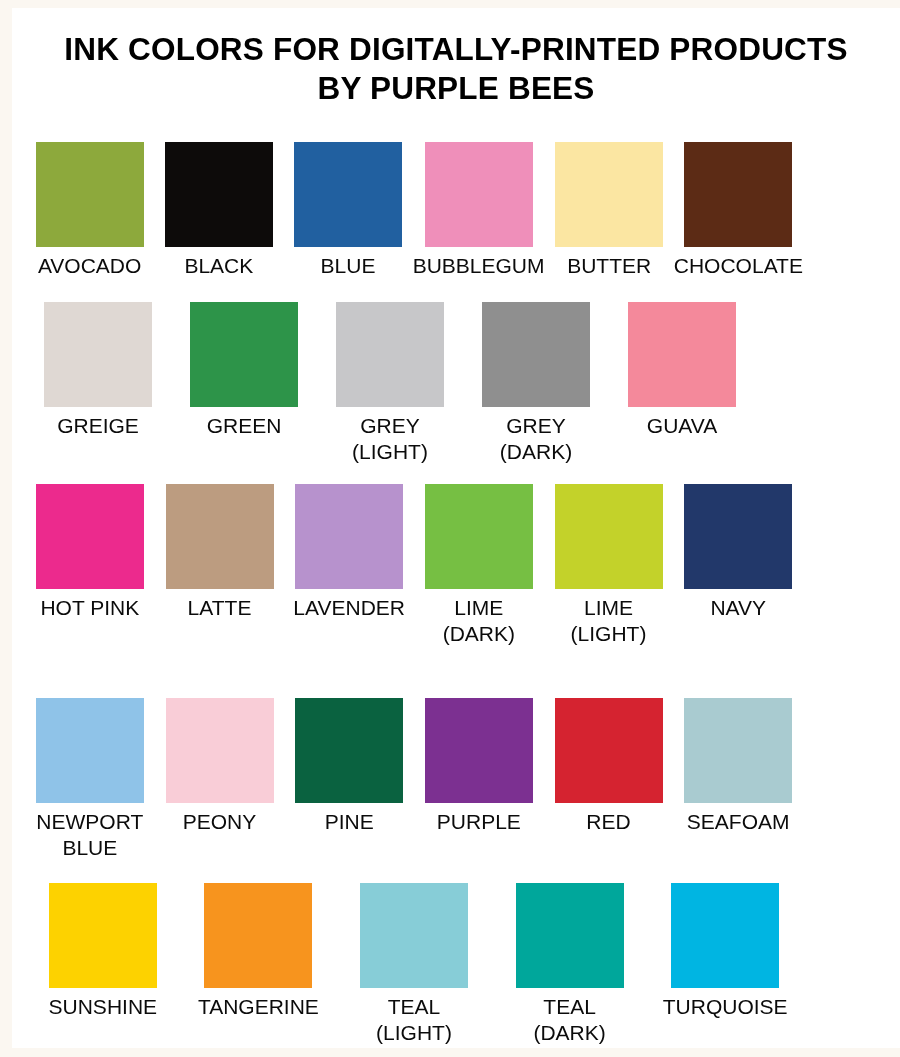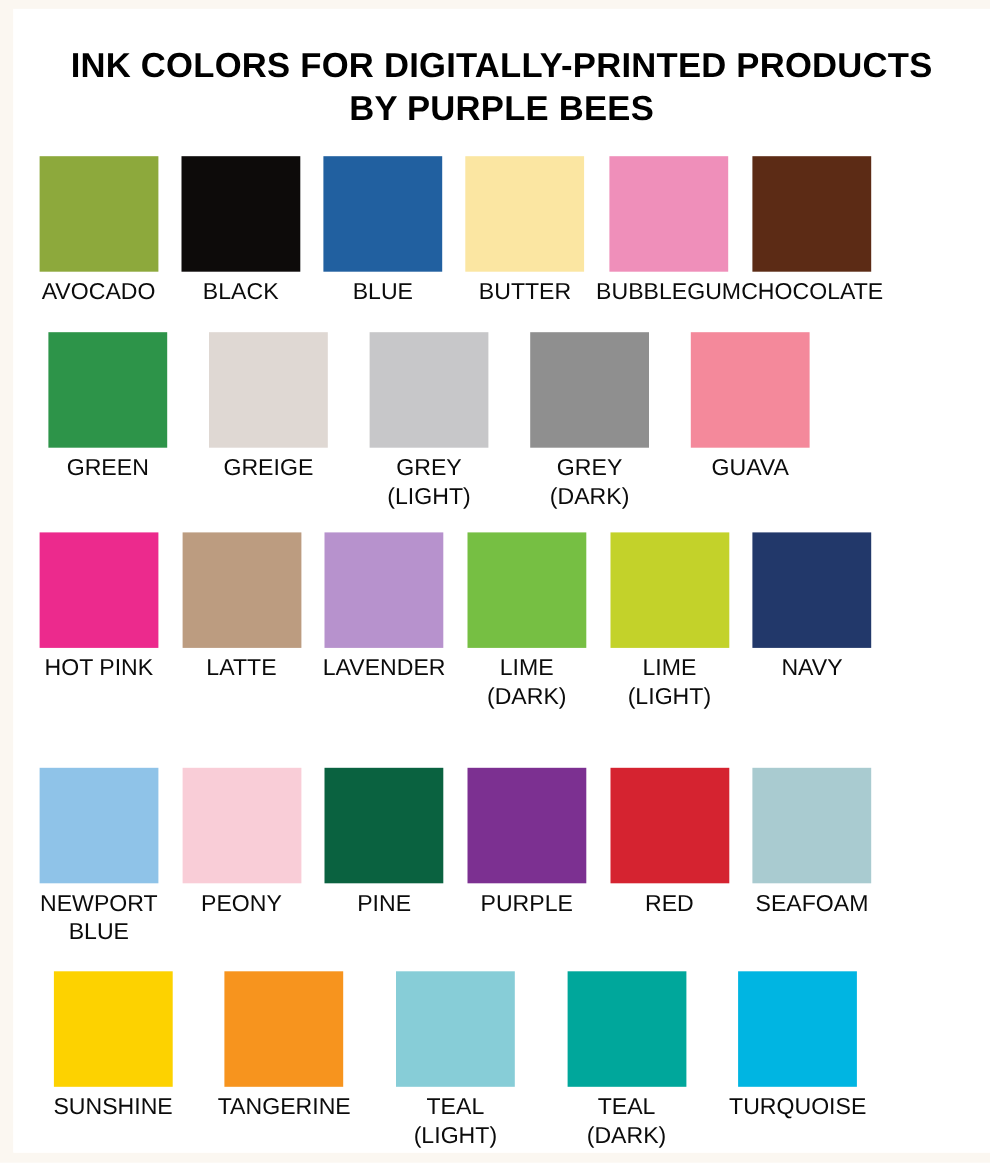--- a/index.html
+++ b/index.html
@@ -16,21 +16,21 @@
   #sheet {
     position: absolute;
     left: 12px;
     top: 8px;
     width: 888px;
     height: 1040px;
     background: #ffffff;
   }
   #chart-title {
     width: 850px;
-    margin: 10px auto;
+    margin: 0 auto;
     padding-top: 22px;
     text-align: center;
     font-size: 31.5px;
     font-weight: bold;
     line-height: 1.25;
     letter-spacing: 0.2px;
     color: #000000;
     font-family: "Liberation Sans", sans-serif;
   }
   #swatch-grid {
@@ -97,40 +97,40 @@
         </div>
         <div class="swatch-cell">
           <div class="swatch-chip" title="BLACK" style="background-color: rgb(13, 11, 10);"></div>
           <div class="swatch-label">BLACK</div>
         </div>
         <div class="swatch-cell">
           <div class="swatch-chip" title="BLUE" style="background-color: rgb(33, 96, 160);"></div>
           <div class="swatch-label">BLUE</div>
         </div>
         <div class="swatch-cell">
+          <div class="swatch-chip" title="BUBBLEGUM" style="background-color: rgb(239, 143, 186);"></div>
+          <div class="swatch-label">BUBBLEGUM</div>
+        </div>
+        <div class="swatch-cell">
           <div class="swatch-chip" title="BUTTER" style="background-color: rgb(251, 230, 162);"></div>
           <div class="swatch-label">BUTTER</div>
         </div>
         <div class="swatch-cell">
-          <div class="swatch-chip" title="BUBBLEGUM" style="background-color: rgb(239, 143, 186);"></div>
-          <div class="swatch-label">BUBBLEGUM</div>
-        </div>
-        <div class="swatch-cell">
           <div class="swatch-chip" title="CHOCOLATE" style="background-color: rgb(92, 43, 21);"></div>
           <div class="swatch-label">CHOCOLATE</div>
         </div>
       </div>
       <div class="swatch-row row-main" style="position: absolute; left: 0px; top: 160px;">
         <div class="swatch-cell">
+          <div class="swatch-chip" title="GREIGE" style="background-color: rgb(223, 216, 211);"></div>
+          <div class="swatch-label">GREIGE</div>
+        </div>
+        <div class="swatch-cell">
           <div class="swatch-chip" title="GREEN" style="background-color: rgb(45, 148, 73);"></div>
           <div class="swatch-label">GREEN</div>
-        </div>
-        <div class="swatch-cell">
-          <div class="swatch-chip" title="GREIGE" style="background-color: rgb(223, 216, 211);"></div>
-          <div class="swatch-label">GREIGE</div>
         </div>
         <div class="swatch-cell">
           <div class="swatch-chip" title="GREY (LIGHT)" style="background-color: rgb(199, 199, 201);"></div>
           <div class="swatch-label">GREY
 (LIGHT)</div>
         </div>
         <div class="swatch-cell">
           <div class="swatch-chip" title="GREY (DARK)" style="background-color: rgb(143, 143, 143);"></div>
           <div class="swatch-label">GREY
 (DARK)</div>

